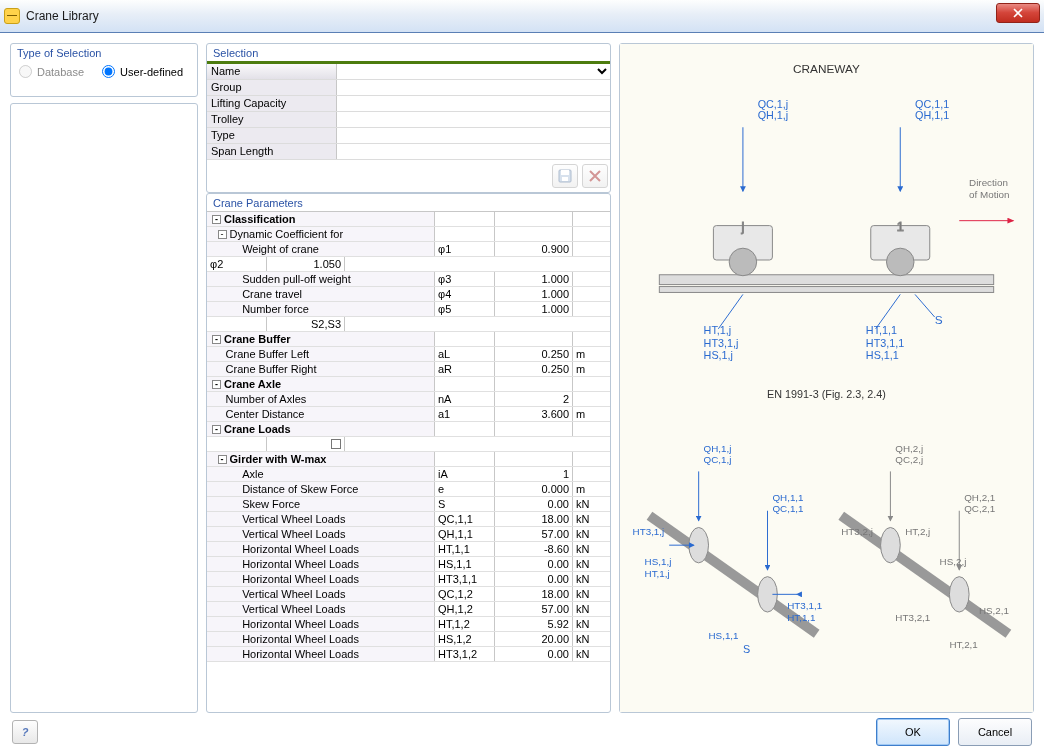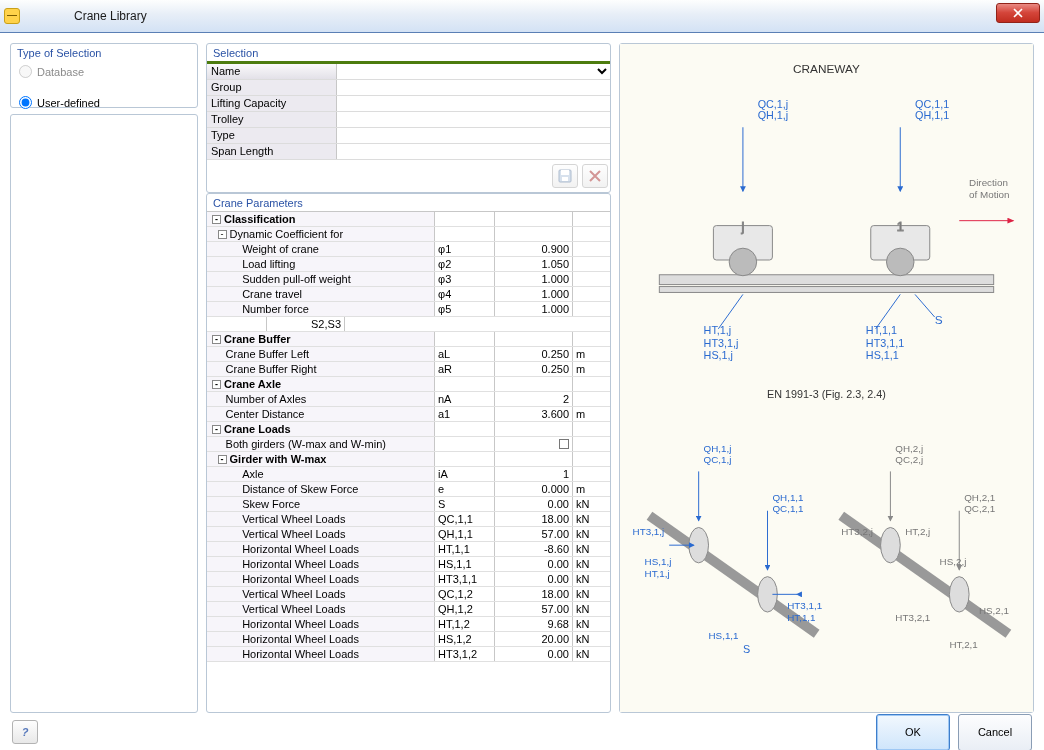--- a/index.html
+++ b/index.html
@@ -1,32 +1,32 @@
 <!DOCTYPE html>
 <html><head>
 <meta charset="utf-8">
 <style>
 * { box-sizing: border-box; margin: 0; padding: 0; }
 body { font-family: "Segoe UI", Tahoma, sans-serif; font-size: 11px; background: #fff; width: 1044px; height: 750px; overflow: hidden; }
 
-.titlebar { height: 28px; background: linear-gradient(#fdfefe, #e7eef7 45%, #d3e2f5); border-bottom: 1px solid #5a7fb5; display: flex; align-items: center; padding: 16px 4px; position: relative; gap: 48px; }
+.titlebar { height: 28px; background: linear-gradient(#fdfefe, #e7eef7 45%, #d3e2f5); border-bottom: 1px solid #5a7fb5; display: flex; align-items: center; padding: 16px 4px; position: relative; }
 .titlebar .icon { width: 16px; height: 16px; background: #ffd24a; border-radius: 3px; border:1px solid #c9a018; margin-right: 6px; position:relative; }
 .titlebar .icon::after{content:"";position:absolute;left:2px;top:6px;width:10px;border-top:1px solid #7a5b00;}
 .titlebar .title { color: #1a1a1a; font-size: 12px; }
 .closebtn { position:absolute; right:4px; top:3px; width:44px; height:20px; background: linear-gradient(#e98a83,#d4453a 48%, #c12d20); border:1px solid #912319; border-radius:3px; display:flex;align-items:center;justify-content:center; }
 .closebtn svg { width:10px;height:10px; }
 
 .client { padding: 10px 10px 0 10px; display:flex; gap:8px; height: 680px; }
 
 .panel { border:1px solid #b9c7d6; border-radius:3px; background:#fff; }
 .panel-title { color:#2a52a5; font-size:11px; padding:3px 6px 2px; }
 
 .left { width:188px; display:flex; flex-direction:column; }
-.type-sel { height:65px; }
-.type-sel .opts { padding:4px 8px; display:flex;flex-direction:column;gap:18px;}
+.type-sel { height:54px; }
+.type-sel .opts { padding:4px 8px; display:flex;flex-direction:row;gap:18px;}
 .opt { display:flex; align-items:center; gap:5px; }
 .opt input { margin:0; }
 .opt.disabled { color:#8b8b8b; }
 .left-fill { flex:1; margin-top:6px; }
 
 .mid { width:405px; display:flex; flex-direction:column; }
 .sel-panel { }
 .sel-grid { border-top:3px solid #4d7c0f; }
 .sel-row { display:flex; border-bottom:1px solid #dcdcdc; height:16px; background:#fff; }
 .sel-row .lbl { width:130px; border-right:1px solid #c7c7c7; background:#eceaf0; padding:1px 4px; }
@@ -54,21 +54,21 @@
 .ind2 { padding-left:2px; }
 .chk { width:10px;height:10px;border:1px solid #777;display:inline-block;}
 
 .right { flex:1; }
 .diagram { width:100%; height:100%; background:#fcfbf3; display:flex;align-items:flex-start;justify-content:center;}
 .diagram svg { width:100%; height:100%; }
 
 .footer { height:38px; display:flex; align-items:center; padding:0 12px; gap:8px; }
 .footer .help { width:26px;height:24px;border:1px solid #b3b3b3;border-radius:3px;background:linear-gradient(#fefefe,#e8e8e8);display:flex;align-items:center;justify-content:center;color:#5577bb;font-weight:bold;font-style:italic;}
 .footer .spacer{flex:1;}
-.btn { min-width:74px; height:37px; border:1px solid #8a9db5; border-radius:3px; background:linear-gradient(#fdfdfe,#e9eef5); font-size:11px; }
+.btn { min-width:74px; height:28px; border:1px solid #8a9db5; border-radius:3px; background:linear-gradient(#fdfdfe,#e9eef5); font-size:11px; }
 .btn.primary { border:1px solid #3e7ecb; box-shadow:0 0 0 1px #9fc8f4 inset; background:linear-gradient(#f2f8fe,#cfe5fb);}
 </style>
 </head>
 <body>
 
 <div class="titlebar">
   <div class="icon"></div>
   <div class="title">Crane Library</div>
   <div class="closebtn">
     <svg viewBox="0 0 10 10">
@@ -166,24 +166,20 @@
         <div class="pr">
             <div class="c1 w ind2">
               <span class="tree">&nbsp;&nbsp;&nbsp;&nbsp;&nbsp;&nbsp;</span>
               <span>Weight of crane</span>
             </div>
             <div class="c2">φ1</div>
             <div class="c3">0.900</div>
             <div class="c4"></div>
           </div>
         <div class="pr">
-            <div class="c1 w ind2">
-              <span class="tree">&nbsp;&nbsp;&nbsp;&nbsp;&nbsp;&nbsp;</span>
-              <span>Load lifting</span>
-            </div>
             <div class="c2">φ2</div>
             <div class="c3">1.050</div>
             <div class="c4"></div>
           </div>
         <div class="pr">
             <div class="c1 w ind2">
               <span class="tree">&nbsp;&nbsp;&nbsp;&nbsp;&nbsp;&nbsp;</span>
               <span>Sudden pull-off weight</span>
             </div>
             <div class="c2">φ3</div>
@@ -273,24 +269,20 @@
         <div class="pr hdr">
             <div class="c1 w ind0">
               <span class="exp">-</span>
               <span>Crane Loads</span>
             </div>
             <div class="c2"></div>
             <div class="c3"></div>
             <div class="c4"></div>
           </div>
         <div class="pr">
-            <div class="c1 w ind1">
-              <span class="tree">&nbsp;&nbsp;&nbsp;</span>
-              <span>Both girders (W-max and W-min)</span>
-            </div>
             <div class="c2"></div>
             <div class="c3">
               <span class="chk"></span>
             </div>
             <div class="c4"></div>
           </div>
         <div class="pr hdr">
             <div class="c1 w ind1">
               <span class="tree">&nbsp;</span>
               <span class="exp">-</span>
@@ -389,21 +381,21 @@
             <div class="c2">QH,1,2</div>
             <div class="c3">57.00</div>
             <div class="c4">kN</div>
           </div>
         <div class="pr">
             <div class="c1 w ind2">
               <span class="tree">&nbsp;&nbsp;&nbsp;&nbsp;&nbsp;&nbsp;</span>
               <span>Horizontal Wheel Loads</span>
             </div>
             <div class="c2">HT,1,2</div>
-            <div class="c3">9.68</div>
+            <div class="c3">5.92</div>
             <div class="c4">kN</div>
           </div>
         <div class="pr">
             <div class="c1 w ind2">
               <span class="tree">&nbsp;&nbsp;&nbsp;&nbsp;&nbsp;&nbsp;</span>
               <span>Horizontal Wheel Loads</span>
             </div>
             <div class="c2">HS,1,2</div>
             <div class="c3">20.00</div>
             <div class="c4">kN</div>

